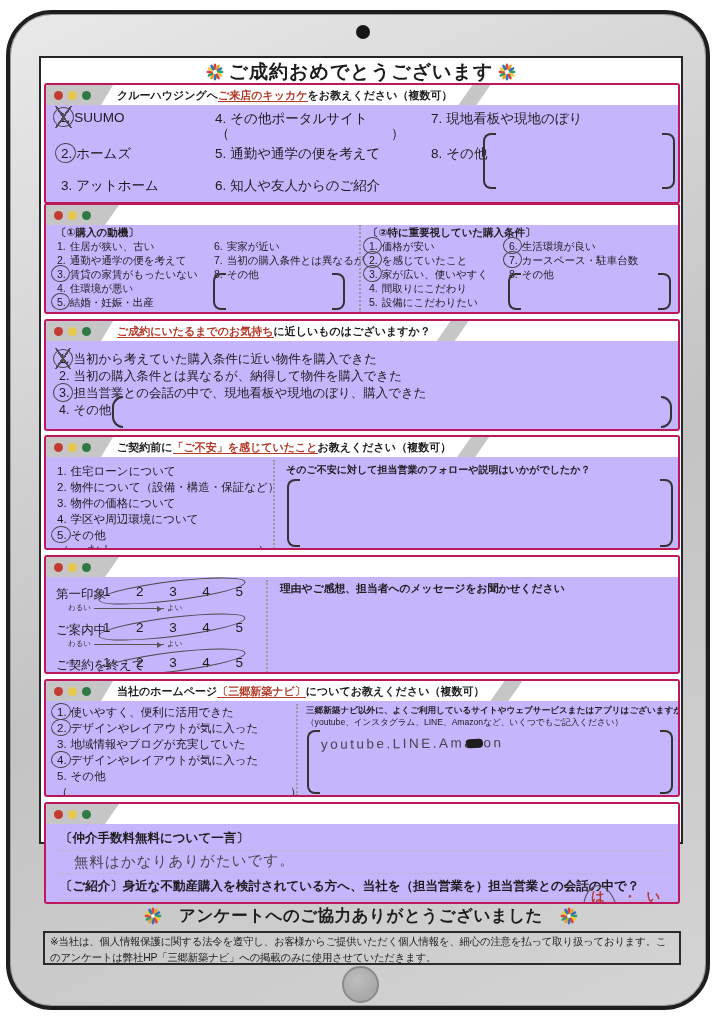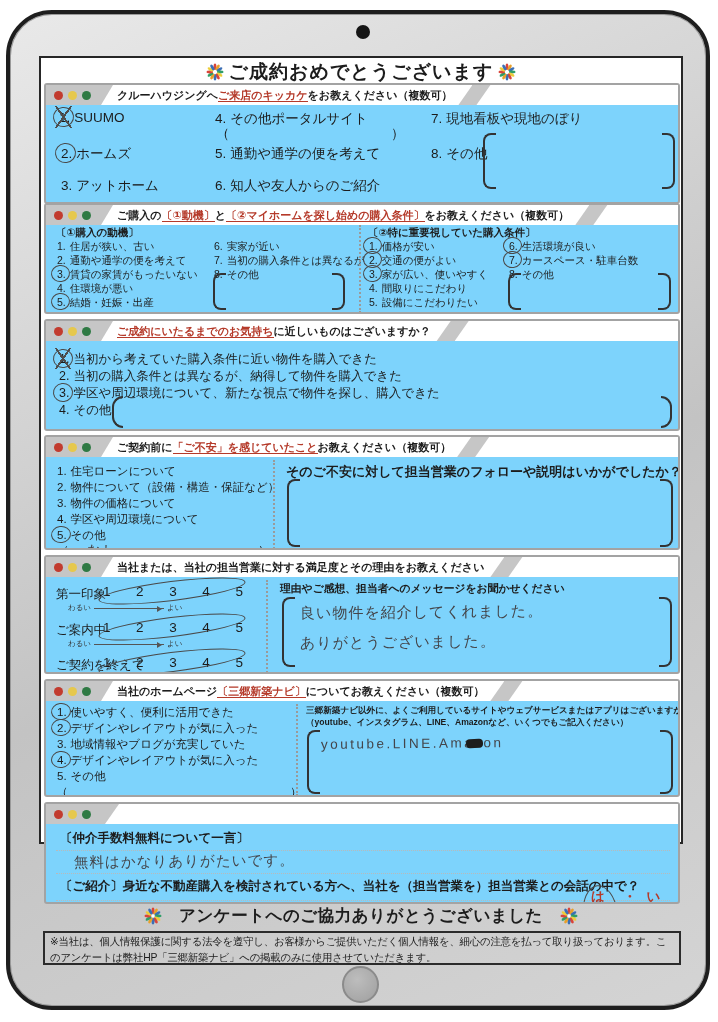--- a/index.html
+++ b/index.html
@@ -19,21 +19,21 @@
   .paper{position:absolute;left:29px;top:42px;width:644px;height:788px;background:#fff;border:2px solid #262626}
 
   
   .bigtitle{position:absolute;left:0;top:1px;width:100%;text-align:center;font-size:19px;font-weight:bold;letter-spacing:1px;
     display:flex;align-items:center;justify-content:center;gap:5px}
   .foottitle{position:absolute;left:0;top:847px;width:100%;text-align:center;font-size:16.5px;font-weight:bold;letter-spacing:.5px;
     display:flex;align-items:center;justify-content:center;gap:17px}
   .flower{width:18px;height:18px;flex:0 0 auto}
 
   
-  .sec{position:absolute;left:3px;width:636px;border:2px solid #a3a3a3;border-radius:3px;background:#7dd3fc}
+  .sec{position:absolute;left:3px;width:636px;border:2px solid #be185d;border-radius:3px;background:#c4b5fd}
   .sec-head{position:absolute;left:0;top:0;right:0;height:20px;background:#c6c6c6;display:flex;align-items:stretch;padding-left:8px}
   .dots{display:flex;gap:5px;align-items:center;margin-right:10px}
   .dot{width:9px;height:9px;border-radius:50%}
   .dot-r{background:#c23b2e}.dot-y{background:#e6c84d}.dot-g{background:#2f7a44}
   .tab{background:#fff;padding:0 20px 0 16px;font-size:11px;font-weight:bold;white-space:nowrap;line-height:20px;
     clip-path:polygon(12px 0,100% 0,calc(100% - 14px) 100%,0 100%)}
   .tab2{flex:1;background:#fff;margin-left:4px;clip-path:polygon(14px 0,100% 0,100% 100%,0 100%)}
   .em{color:var(--red);border-bottom:1.5px solid var(--red)}
   .sec-body{position:absolute;left:0;top:20px;right:0;bottom:0;overflow:hidden}
 
@@ -155,21 +155,20 @@
       </div>
     </section>
 
     <section class="sec" style="top:145px;height:111px">
       <div class="sec-head">
         <div class="dots">
             <span class="dot dot-r"></span>
             <span class="dot dot-y"></span>
             <span class="dot dot-g"></span>
           </div>
-        <div class="tab"><span>ご購入の</span><span class="em">〔①動機〕</span><span>と</span><span class="em">〔②マイホームを探し始めの購入条件〕</span><span>をお教えください（複数可）</span></div>
         <div class="tab2"></div>
       </div>
       <div class="sec-body" style="font-size:10.5px">
         <div class="lblline" style="left:10px;top:1px;font-weight:bold">〔①購入の動機〕</div>
         <div class="opt" style="left:10px;top:15px">
             <span class="num">1.</span>
             <span>住居が狭い、古い</span>
           </div>
         <div class="opt" style="left:10px;top:29px">
             <span class="num">2.</span>
@@ -201,21 +200,21 @@
           </div>
         <div class="bbox" style="left:167px;top:48px;width:132px;height:37px"></div>
         <div class="vdots" style="left:313px;top:0;height:88px"></div>
         <div class="lblline" style="left:322px;top:1px;font-weight:bold">〔②特に重要視していた購入条件〕</div>
         <div class="opt" style="left:322px;top:15px">
             <span class="num circled">1.</span>
             <span>価格が安い</span>
           </div>
         <div class="opt" style="left:322px;top:29px">
             <span class="num circled">2.</span>
-            <span>交通の便がよい</span>
+            <span>を感じていたこと</span>
           </div>
         <div class="opt" style="left:322px;top:43px">
             <span class="num circled">3.</span>
             <span>家が広い、使いやすく</span>
           </div>
         <div class="opt" style="left:322px;top:57px">
             <span class="num">4.</span>
             <span>間取りにこだわり</span>
           </div>
         <div class="opt" style="left:322px;top:71px">
@@ -252,21 +251,21 @@
         <div class="opt" style="left:12px;top:10px">
             <span class="num circled crossed">1.</span>
             <span>当初から考えていた購入条件に近い物件を購入できた</span>
           </div>
         <div class="opt" style="left:12px;top:27px">
             <span class="num">2.</span>
             <span>当初の購入条件とは異なるが、納得して物件を購入できた</span>
           </div>
         <div class="opt" style="left:12px;top:44px">
             <span class="num circled">3.</span>
-            <span>学区や周辺環境について、新たな視点で物件を探し、購入できた</span>
+            <span>担当営業との会話の中で、現地看板や現地のぼり、購入できた</span>
           </div>
         <div class="opt" style="left:12px;top:61px">
             <span class="num">4.</span>
             <span>その他</span>
           </div>
         <div class="bbox paren" style="left:66px;top:55px;width:560px;height:32px"></div>
       </div>
     </section>
 
     <section class="sec" style="top:377px;height:115px">
@@ -296,33 +295,32 @@
             <span class="num">4.</span>
             <span>学区や周辺環境について</span>
           </div>
         <div class="opt" style="left:10px;top:71px">
             <span class="num circled">5.</span>
             <span>その他</span>
           </div>
         <div class="lblline" style="left:10px;top:85px;font-size:13px"><span>（</span><span class="hw" style="font-size:14px;margin-left:18px">なし</span></div>
         <div class="lblline" style="left:212px;top:85px;font-size:13px"><span>）</span></div>
         <div class="vdots" style="left:227px;top:3px;height:89px"></div>
-        <div class="lblline" style="left:240px;top:6px;font-size:13px;font-weight:bold">そのご不安に対して担当営業のフォローや説明はいかがでしたか？</div>
+        <div class="lblline" style="left:240px;top:6px;font-size:10px;font-weight:bold">そのご不安に対して担当営業のフォローや説明はいかがでしたか？</div>
         <div class="bbox" style="left:241px;top:22px;width:386px;height:68px"></div>
       </div>
     </section>
 
     <section class="sec" style="top:497px;height:119px">
       <div class="sec-head">
         <div class="dots">
             <span class="dot dot-r"></span>
             <span class="dot dot-y"></span>
             <span class="dot dot-g"></span>
           </div>
-        <div class="tab"><span>当社または、当社の担当営業に対する満足度とその理由をお教えください</span></div>
         <div class="tab2"></div>
       </div>
       <div class="sec-body">
         <div class="lblline" style="left:10px;top:9px;font-size:12.5px">第一印象</div>
         <div class="lblline" style="left:57px;top:7px;width:140px;display:flex;justify-content:space-between;font-size:13.5px">
           <span class="num">1</span>
             <span class="num">2</span>
             <span class="num">3</span>
             <span class="num">4</span>
             <span class="num circled">5</span>
@@ -348,24 +346,20 @@
         <div class="lblline" style="left:10px;top:80px;font-size:12.5px">ご契約を終えて</div>
         <div class="lblline" style="left:57px;top:78px;width:140px;display:flex;justify-content:space-between;font-size:13.5px">
           <span class="num">1</span>
             <span class="num">2</span>
             <span class="num">3</span>
             <span class="num">4</span>
             <span class="num circled">5</span>
         </div>
         <div class="vdots" style="left:220px;top:3px;height:93px"></div>
         <div class="lblline" style="left:234px;top:5px;font-size:10.8px;font-weight:bold">理由やご感想、担当者へのメッセージをお聞かせください</div>
-        <div class="bbox" style="left:236px;top:20px;width:390px;height:70px">
-          <div class="hw lblline" style="left:18px;top:6px;font-size:15px">良い物件を紹介してくれました。</div>
-          <div class="hw lblline" style="left:18px;top:36px;font-size:15px">ありがとうございました。</div>
-        </div>
       </div>
     </section>
 
     <section class="sec" style="top:621px;height:118px">
       <div class="sec-head">
         <div class="dots">
             <span class="dot dot-r"></span>
             <span class="dot dot-y"></span>
             <span class="dot dot-g"></span>
           </div>
@@ -389,21 +383,21 @@
             <span class="num circled">4.</span>
             <span>デザインやレイアウトが気に入った</span>
           </div>
         <div class="opt" style="left:10px;top:68px">
             <span class="num">5.</span>
             <span>その他</span>
           </div>
         <div class="lblline" style="left:10px;top:83px;letter-spacing:6px;font-size:12px">（　　　　　　　　　　　　）</div>
         <div class="vdots" style="left:250px;top:3px;height:92px"></div>
         <div class="lblline" style="left:260px;top:4px;font-size:8.6px;font-weight:bold">三郷新築ナビ以外に、よくご利用しているサイトやウェブサービスまたはアプリはございますか？</div>
-        <div class="lblline" style="left:260px;top:16px;font-size:8.6px;font-weight:bold">（youtube、インスタグラム、LINE、Amazonなど、いくつでもご記入ください）</div>
+        <div class="lblline" style="left:260px;top:16px;font-size:8.6px;font-weight:normal">（youtube、インスタグラム、LINE、Amazonなど、いくつでもご記入ください）</div>
         <div class="bbox" style="left:261px;top:29px;width:366px;height:64px">
           <div class="hw lblline" style="left:14px;top:6px;font-size:13.5px;letter-spacing:2.5px">youtube.LINE.Amazon</div>
         </div>
         <div class="scribble" style="left:420px;top:38px;width:17px;height:9px"></div>
       </div>
     </section>
 
     <section class="sec" style="top:744px;height:102px">
       <div class="sec-head">
         <div class="dots">

